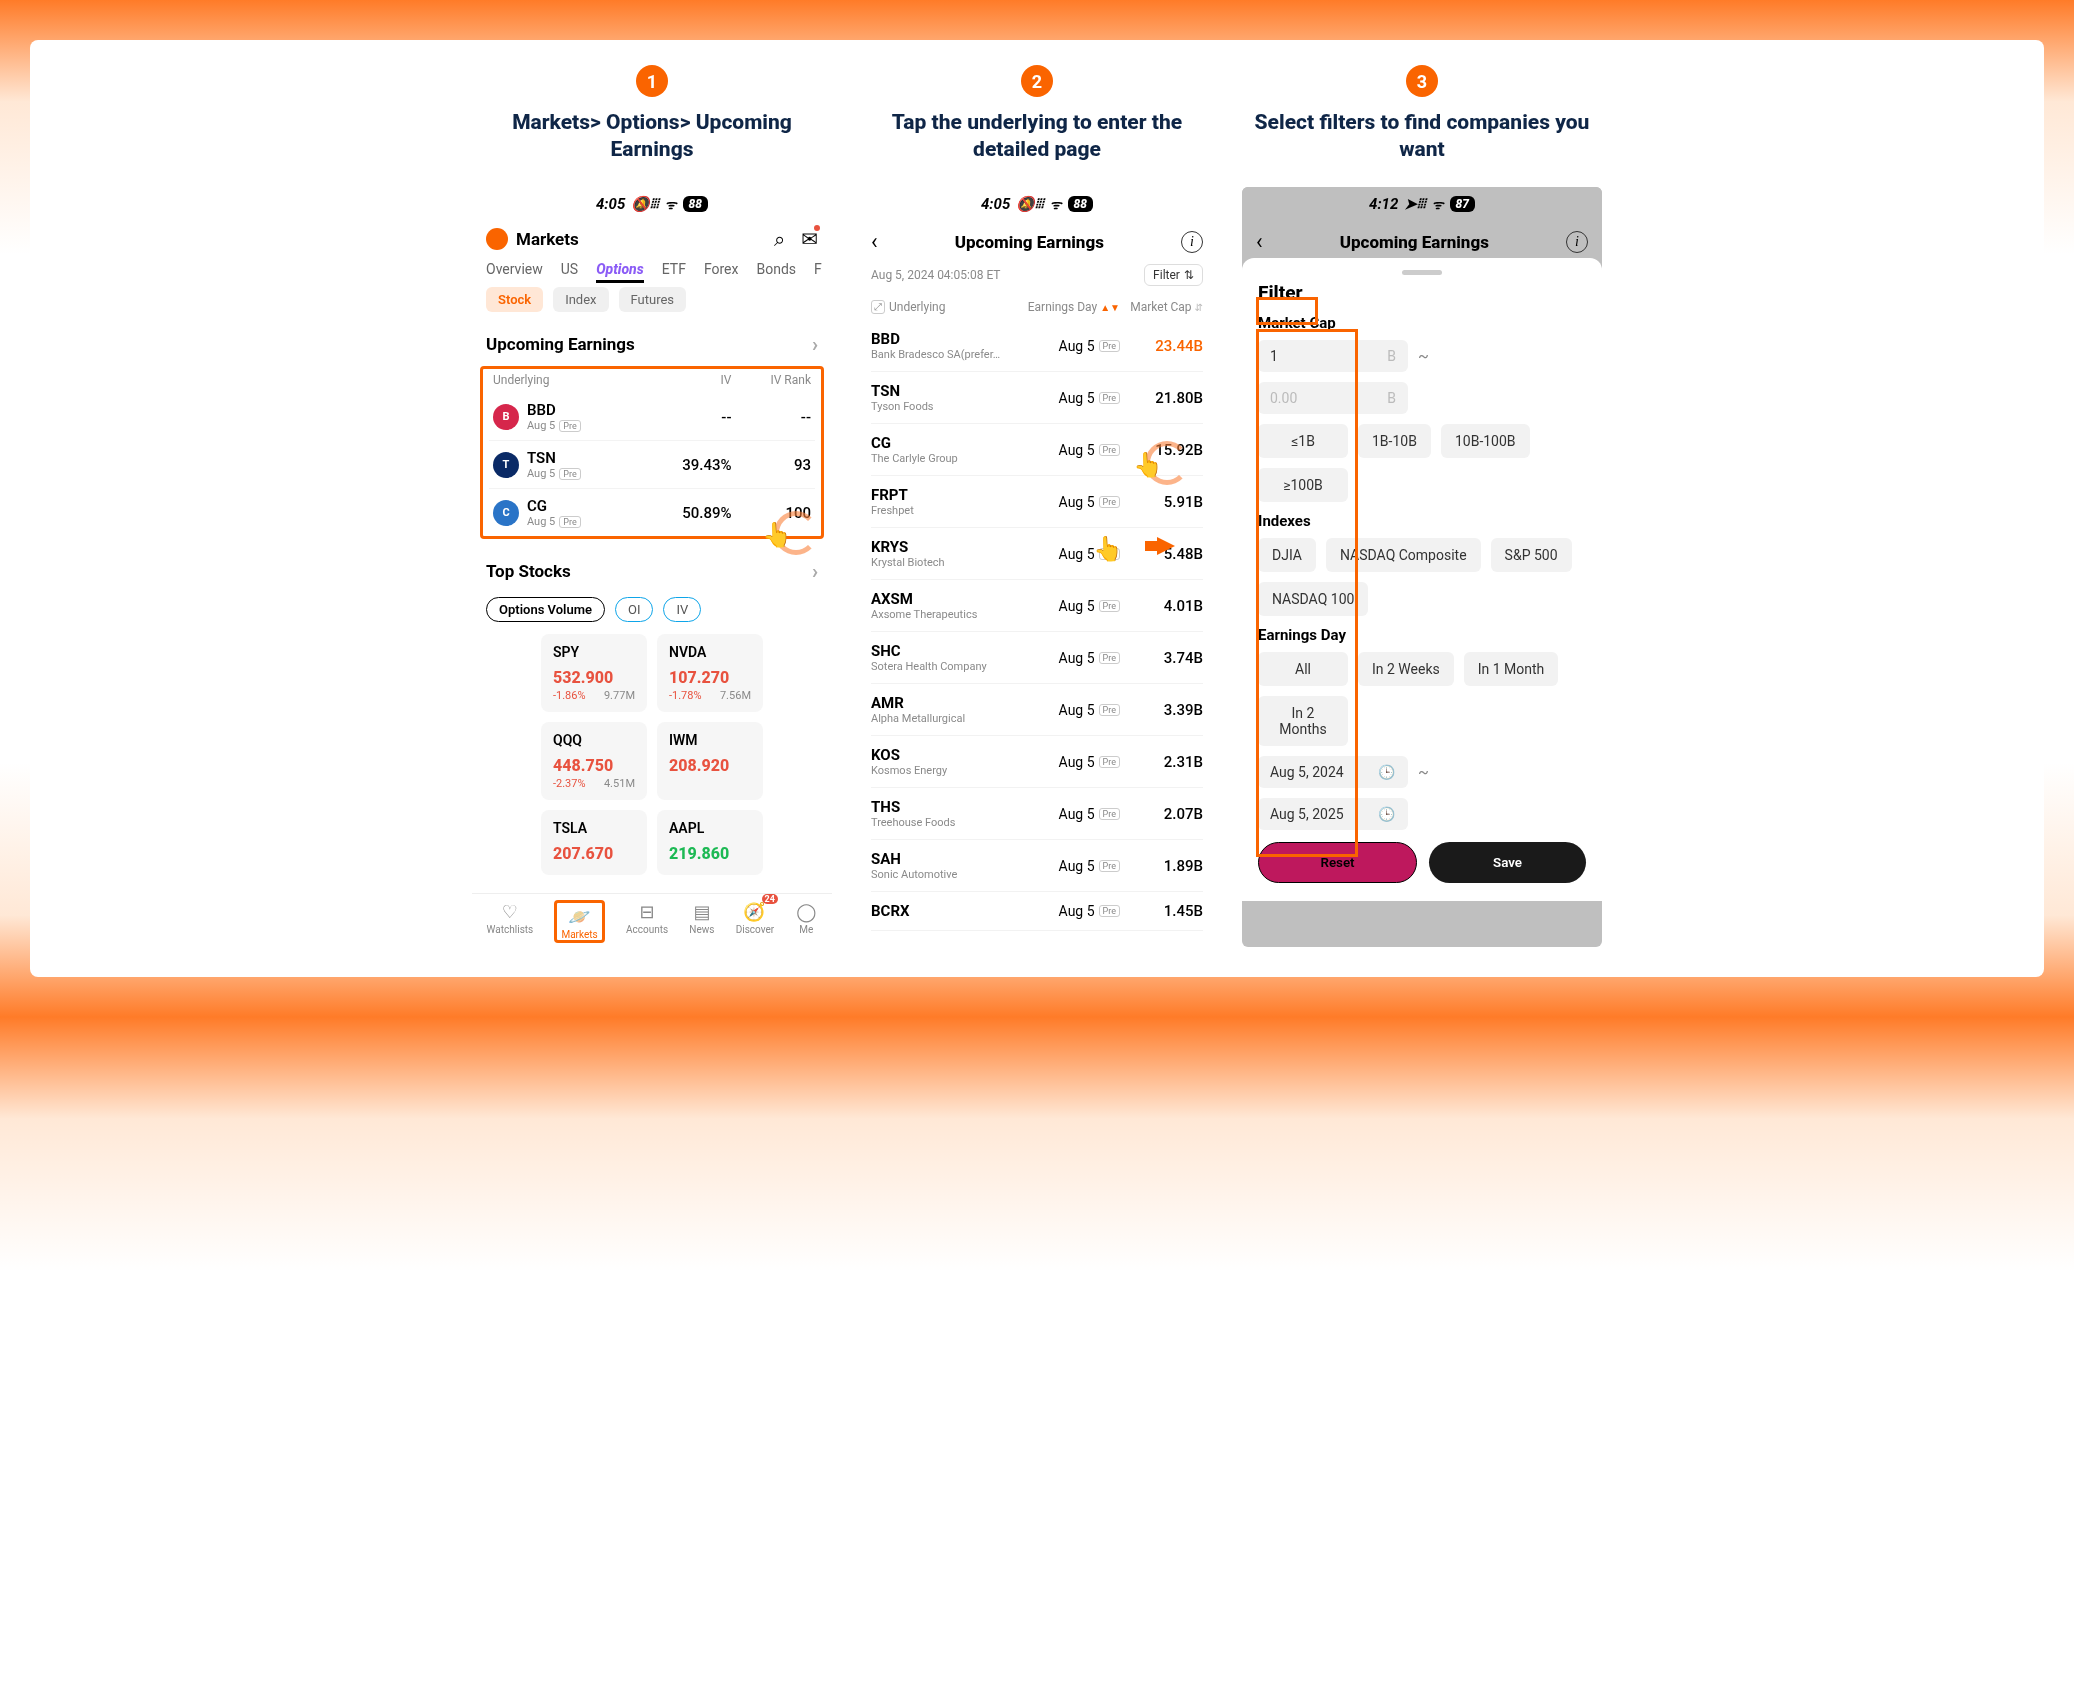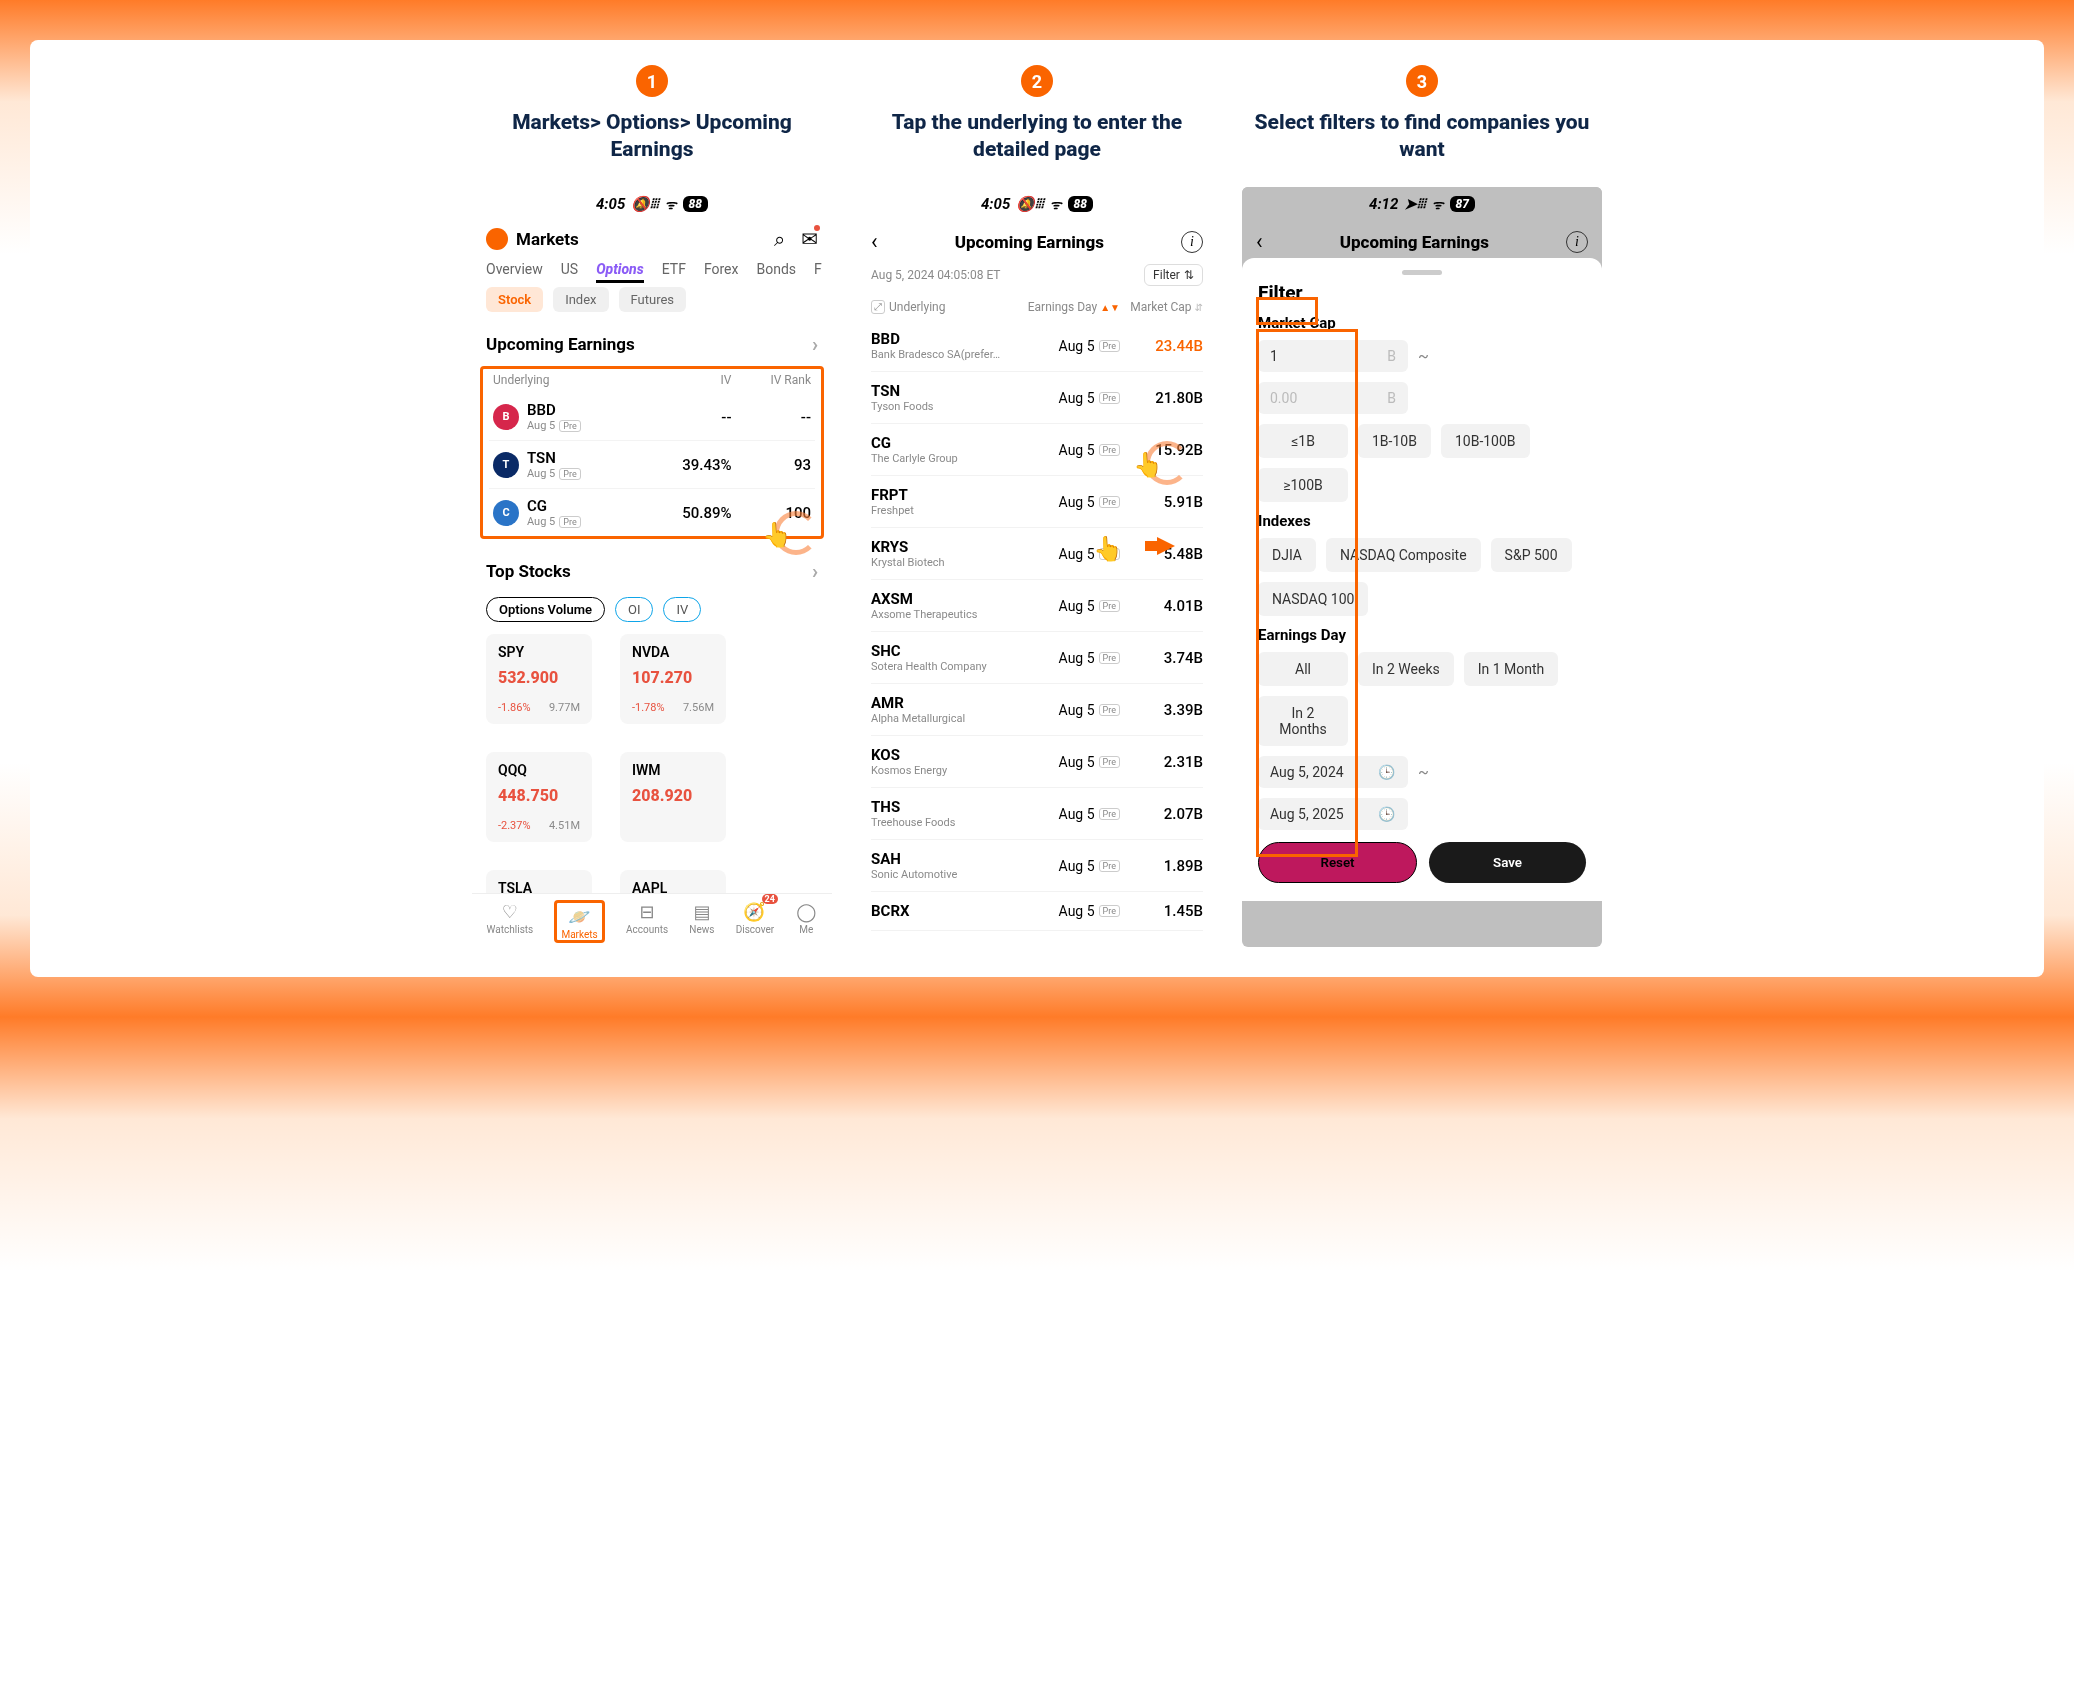--- a/index.html
+++ b/index.html
@@ -70,27 +70,27 @@
 .tick-ico{width:26px;height:26px;border-radius:50%;display:flex;align-items:center;justify-content:center;color:#fff;font-size:11px;font-weight:700;}
 .tick-main{font-weight:600;font-size:15px;}
 .tick-sub{font-size:11px;color:var(--muted);display:flex;align-items:center;gap:4px;}
 .pre-tag{border:1px solid #ccc;color:#888;font-size:9px;padding:0 3px;border-radius:3px;}
 .ue-mid,.ue-right{flex:1;text-align:right;font-size:15px;font-weight:500;}
 
 .top-stocks{padding:0 14px;}
 .ts-pills{display:flex;gap:10px;margin:8px 0 12px;}
 .ts-pills span{border:1px solid #0ea5e9;border-radius:16px;padding:4px 12px;font-size:13px;color:#555;}
 .ts-pills .sel{border-color:#000;color:#000;font-weight:600;}
-.ts-grid{display:flex;gap:28px;flex-wrap:wrap;}
+.ts-grid{display:flex;gap:10px;flex-wrap:wrap;justify-content:center;}
 .ts-card{background:#f6f6f6;border-radius:8px;padding:10px 12px;width:106px;}
 .ts-sym{font-weight:600;font-size:14px;margin-bottom:8px;}
 .ts-price{font-weight:800;font-size:16px;}
 .ts-price.up{color:var(--green);}
 .ts-price.down{color:var(--red);}
-.ts-foot{display:flex;justify-content:space-between;font-size:11px;color:var(--muted);margin-top:14px;}
+.ts-foot{display:flex;justify-content:space-between;font-size:11px;color:var(--muted);margin-top:2px;}
 .ts-foot .chg{color:var(--red);}
 
 .bottom-nav{position:absolute;bottom:0;left:0;right:0;display:flex;justify-content:space-around;padding:6px 4px 4px;background:#fff;border-top:1px solid #eee;}
 .nav-item{display:flex;flex-direction:column;align-items:center;font-size:10px;color:#888;gap:2px;}
 .nav-ico{width:22px;height:22px;display:flex;align-items:center;justify-content:center;font-size:18px;}
 .nav-item.active{color:var(--orange);}
 .nav-item.active .nav-ico{color:var(--orange);}
 .nav-highlight{border:3px solid var(--orange);border-radius:4px;padding:2px 4px 0;}
 .badge24{position:relative;}
 .badge24::after{content:"24";position:absolute;top:-6px;right:-12px;background:#e8523f;color:#fff;font-size:9px;padding:0 3px;border-radius:8px;font-weight:700;}

